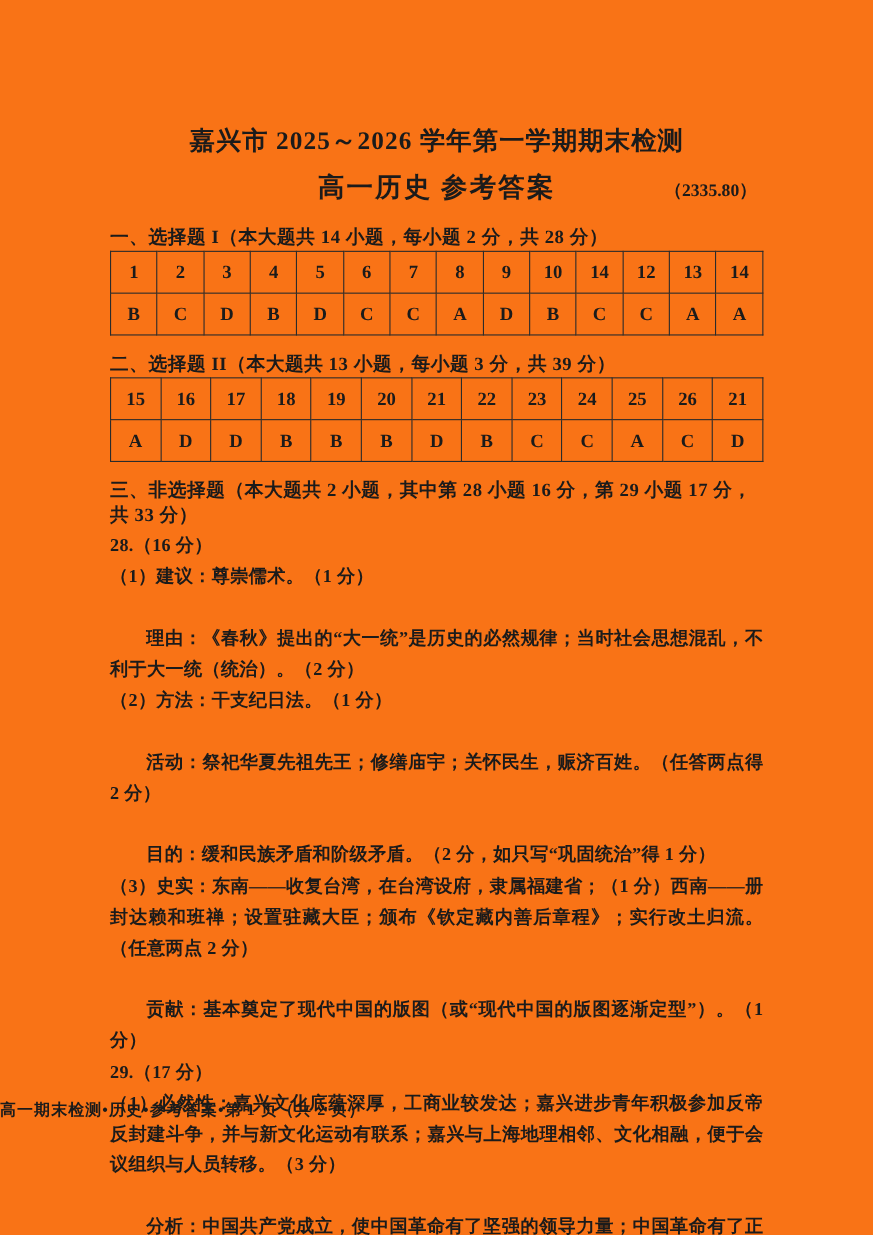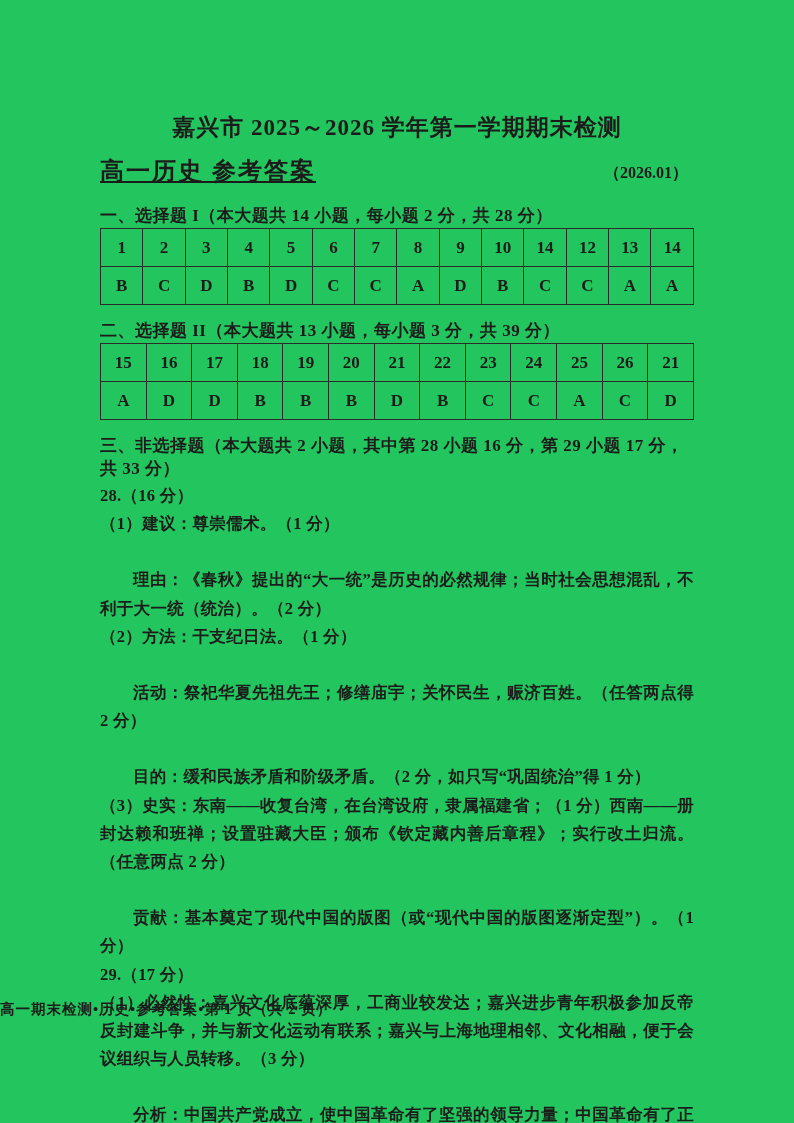--- a/index.html
+++ b/index.html
@@ -2,21 +2,21 @@
 <html><head>
 <meta charset="utf-8">
 <style>
   html, body { margin: 0; padding: 0; background: #ffffff; }
   .page {
     position: relative;
     width: 794px;
     height: 1123px;
     box-sizing: border-box;
     padding: 112px 100px 0 100px;
-    background: #22c55e;
+    background: #f97316;
     color: #1b1b1b;
     font-family: "Liberation Serif", "DejaVu Serif", serif;
     font-weight: bold;
     font-size: 17px;
     overflow: hidden;
   }
   .title {
     margin: 0 0 10px 0;
     font-size: 23px;
     line-height: 32px;
@@ -25,23 +25,22 @@
   }
   .subtitle-row {
     position: relative;
     height: 36px;
     margin-bottom: 14px;
   }
   .subtitle {
     margin: 0;
     font-size: 24px;
     line-height: 34px;
-    text-align: left;
+    text-align: center;
     letter-spacing: 2px;
-    text-decoration: underline;
   }
   .exam-date {
     position: absolute;
     right: 6px;
     top: 9px;
     font-size: 16px;
     letter-spacing: 0;
   }
   .section-heading {
     font-size: 17px;
@@ -84,21 +83,21 @@
 </style>
 </head>
 <body>
 
 <div class="page">
 
   <h1 class="title">嘉兴市 2025～2026 学年第一学期期末检测</h1>
 
   <div class="subtitle-row">
     <h2 class="subtitle">高一历史 参考答案</h2>
-    <span class="exam-date">（2026.01）</span>
+    <span class="exam-date">（2335.80）</span>
   </div>
 
   <div class="section-heading">一、选择题 I（本大题共 14 小题，每小题 2 分，共 28 分）</div>
 
   <table class="answer-table">
     <tbody>
       <tr>
         <td>1</td>
         <td>2</td>
         <td>3</td>

